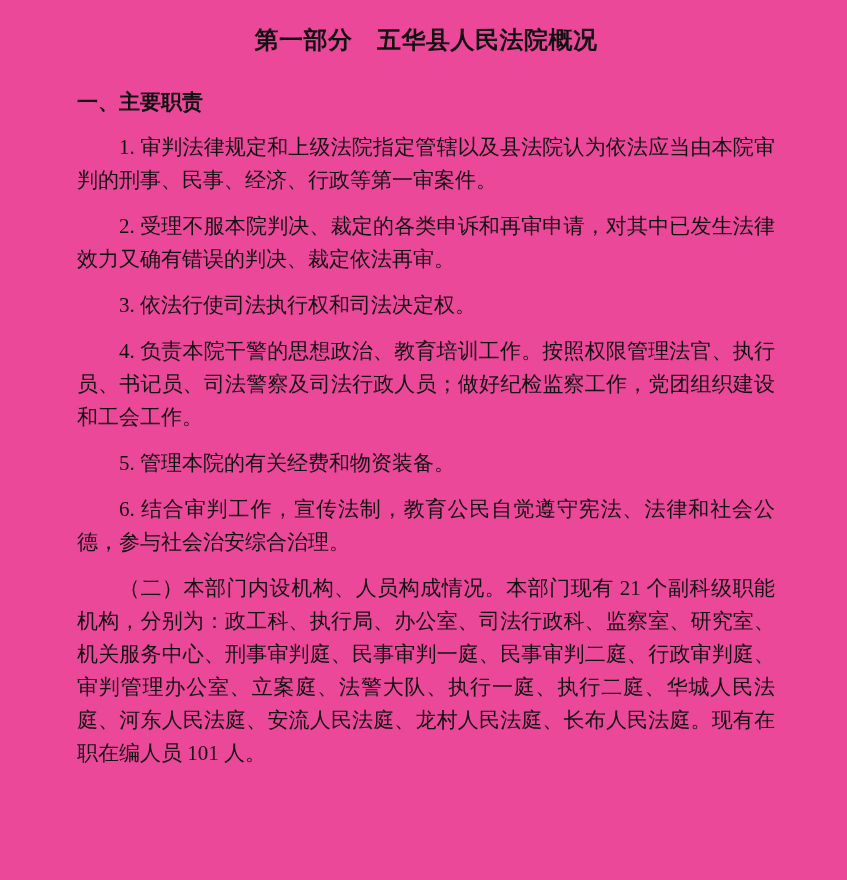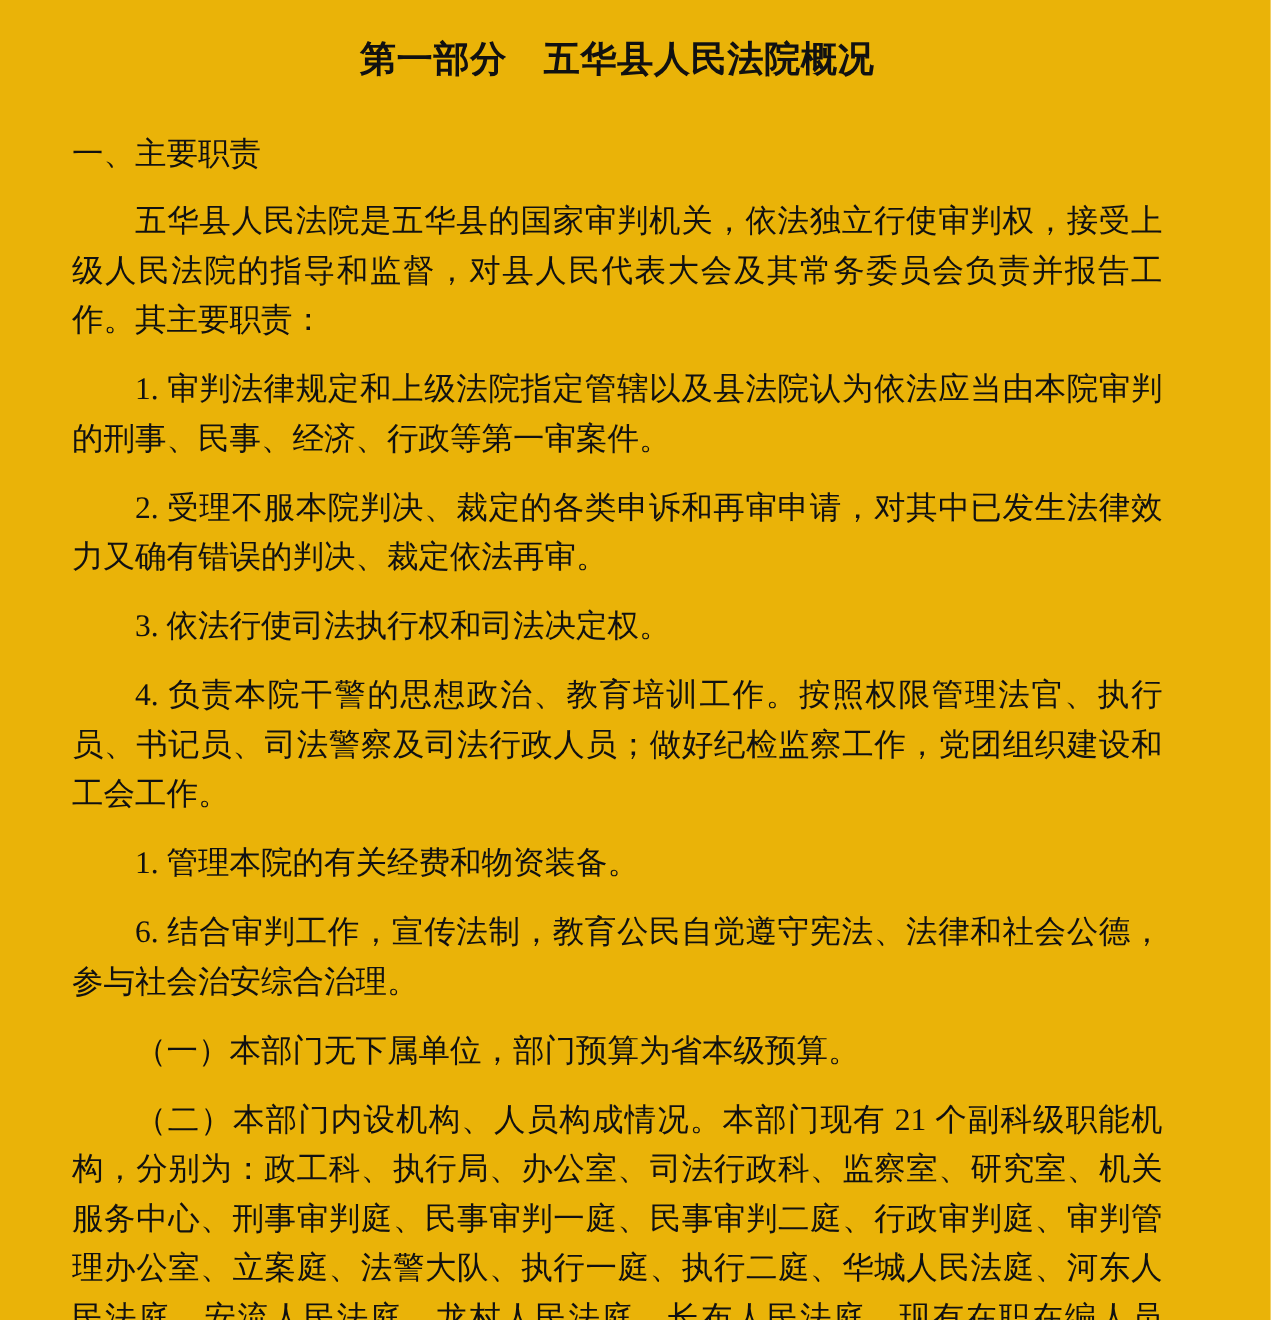--- a/index.html
+++ b/index.html
@@ -11,34 +11,34 @@
     width: 847px;
     height: 880px;
     overflow: hidden;
     font-family: "Liberation Serif", "DejaVu Serif", serif;
     color: #111111;
   }
   .page {
     box-sizing: border-box;
     width: 847px;
     height: 880px;
-    padding: 14px 72px 0 48px;
-    background: #eab308;
+    padding: 14px 72px 0 77px;
+    background: #ec4899;
   }
   .doc-title {
     font-size: 24px;
     font-weight: bold;
     text-align: center;
     margin: 10px 0 30px 0;
     letter-spacing: 0.5px;
     line-height: 1.4;
   }
   .sec-heading {
     font-size: 21px;
-    font-weight: normal;
+    font-weight: bold;
     margin: 26px 0 14px 0;
     line-height: 1.4;
   }
   .para {
     font-size: 21px;
     line-height: 33px;
     text-align: justify;
     text-indent: 2em;
     margin: 13px 0;
   }
@@ -47,36 +47,34 @@
 </head>
 <body>
 
 <div class="page">
 
   <h1 class="doc-title">第一部分　五华县人民法院概况</h1>
 
   <section>
     <h2 class="sec-heading">一、主要职责</h2>
 
-    <p class="para">五华县人民法院是五华县的国家审判机关，依法独立行使审判权，接受上级人民法院的指导和监督，对县人民代表大会及其常务委员会负责并报告工作。其主要职责：</p>
 
     <p class="para">1. 审判法律规定和上级法院指定管辖以及县法院认为依法应当由本院审判的刑事、民事、经济、行政等第一审案件。</p>
 
     <p class="para">2. 受理不服本院判决、裁定的各类申诉和再审申请，对其中已发生法律效力又确有错误的判决、裁定依法再审。</p>
 
     <p class="para">3. 依法行使司法执行权和司法决定权。</p>
 
     <p class="para">4. 负责本院干警的思想政治、教育培训工作。按照权限管理法官、执行员、书记员、司法警察及司法行政人员；做好纪检监察工作，党团组织建设和工会工作。</p>
 
-    <p class="para">1. 管理本院的有关经费和物资装备。</p>
+    <p class="para">5. 管理本院的有关经费和物资装备。</p>
 
     <p class="para">6. 结合审判工作，宣传法制，教育公民自觉遵守宪法、法律和社会公德，参与社会治安综合治理。</p>
 
   </section>
 
   <section>
 
-    <p class="para">（一）本部门无下属单位，部门预算为省本级预算。</p>
 
     <p class="para">（二）本部门内设机构、人员构成情况。本部门现有 21 个副科级职能机构，分别为：政工科、执行局、办公室、司法行政科、监察室、研究室、机关服务中心、刑事审判庭、民事审判一庭、民事审判二庭、行政审判庭、审判管理办公室、立案庭、法警大队、执行一庭、执行二庭、华城人民法庭、河东人民法庭、安流人民法庭、龙村人民法庭、长布人民法庭。现有在职在编人员 101 人。</p>
   </section>
 
 </div>
 
 </body></html>

